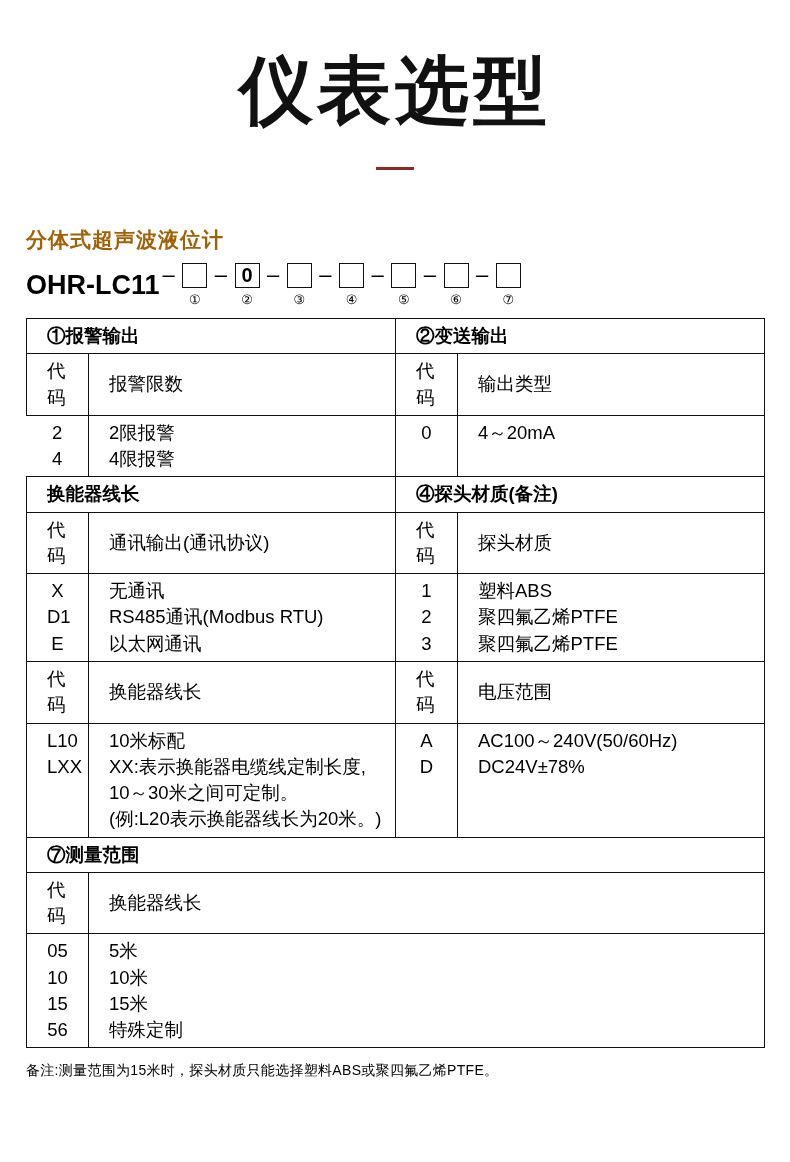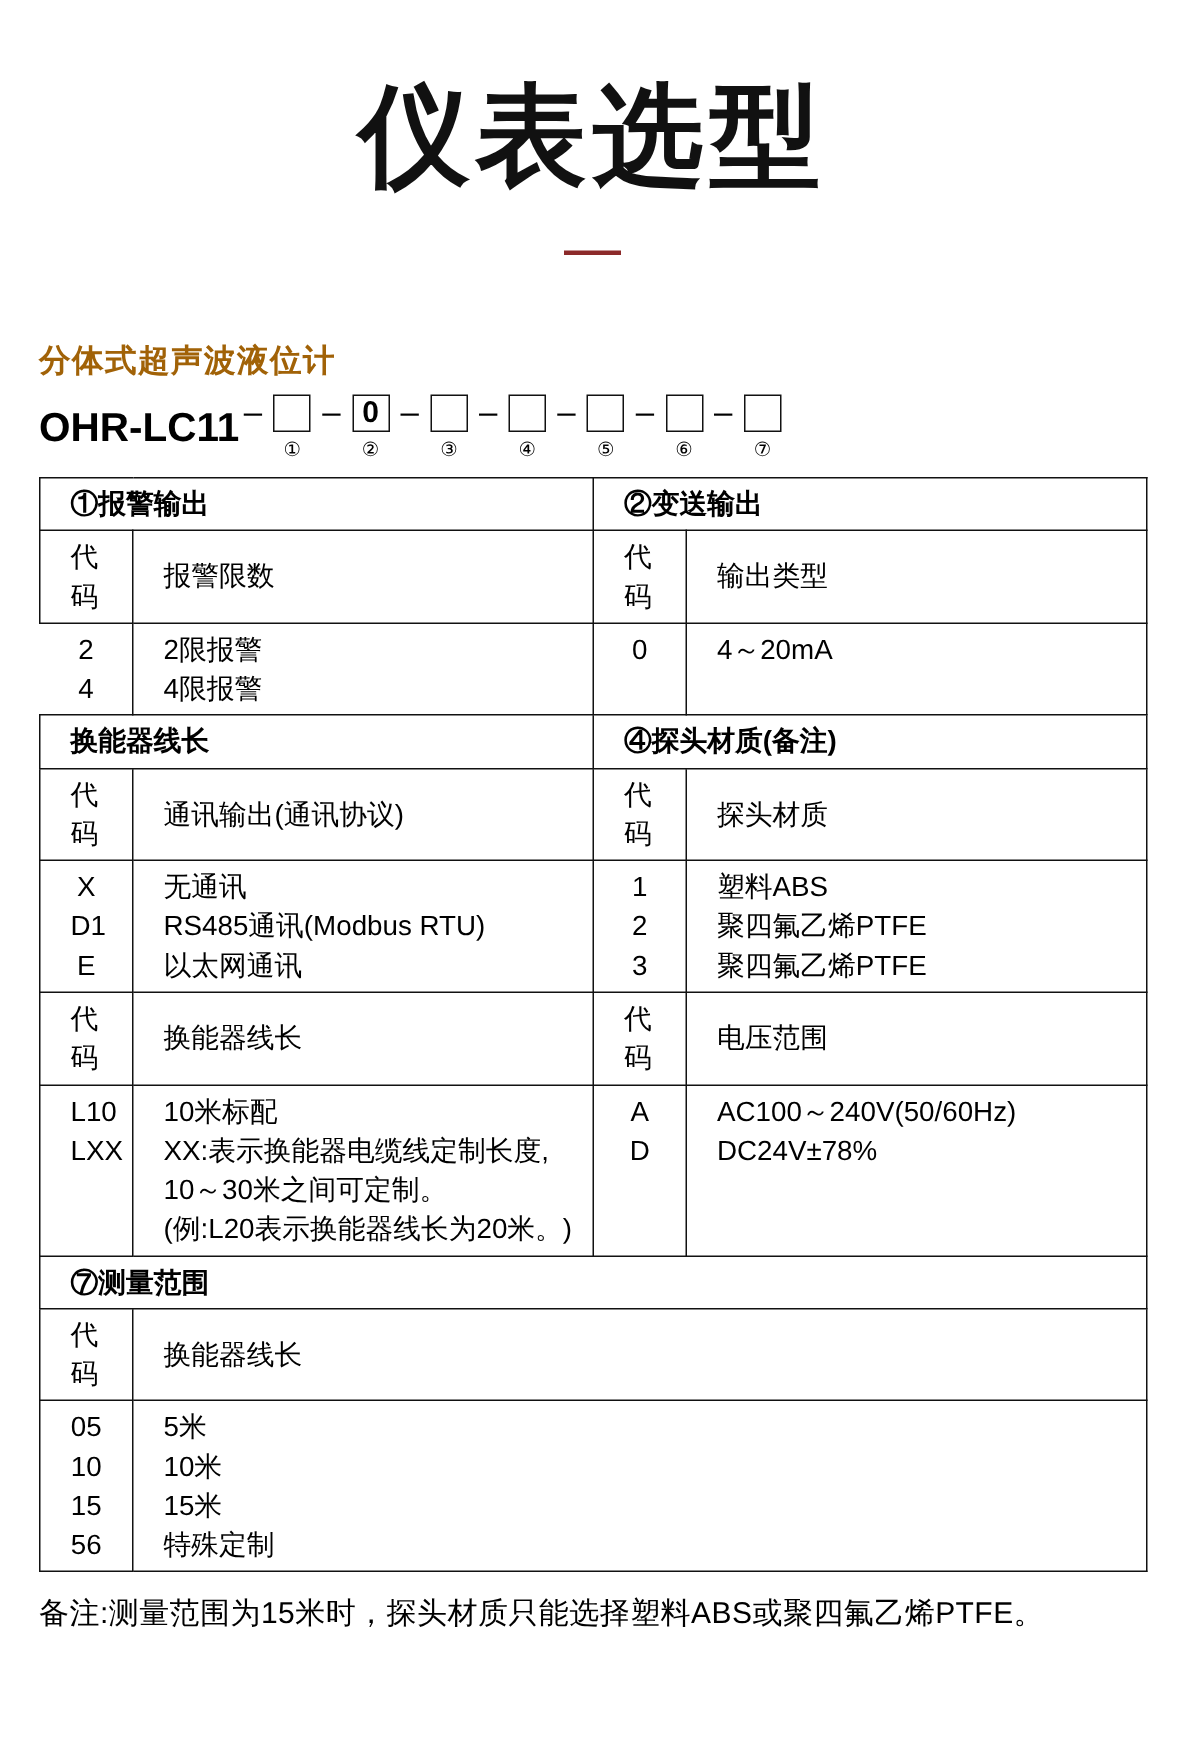--- a/index.html
+++ b/index.html
@@ -119,21 +119,21 @@
   }
   td.code-hdr {
     text-align: left;
     width: 62px;
   }
   .cell-lines div {
     white-space: nowrap;
   }
   .nb { border: none !important; }
   .note {
-    font-size: 20px;
+    font-size: 14px;
     margin-top: 14px;
     letter-spacing: 0.3px;
   }
 </style>
 </head>
 <body>
 
 <div class="page">
 
   <div class="title">仪表选型</div>

